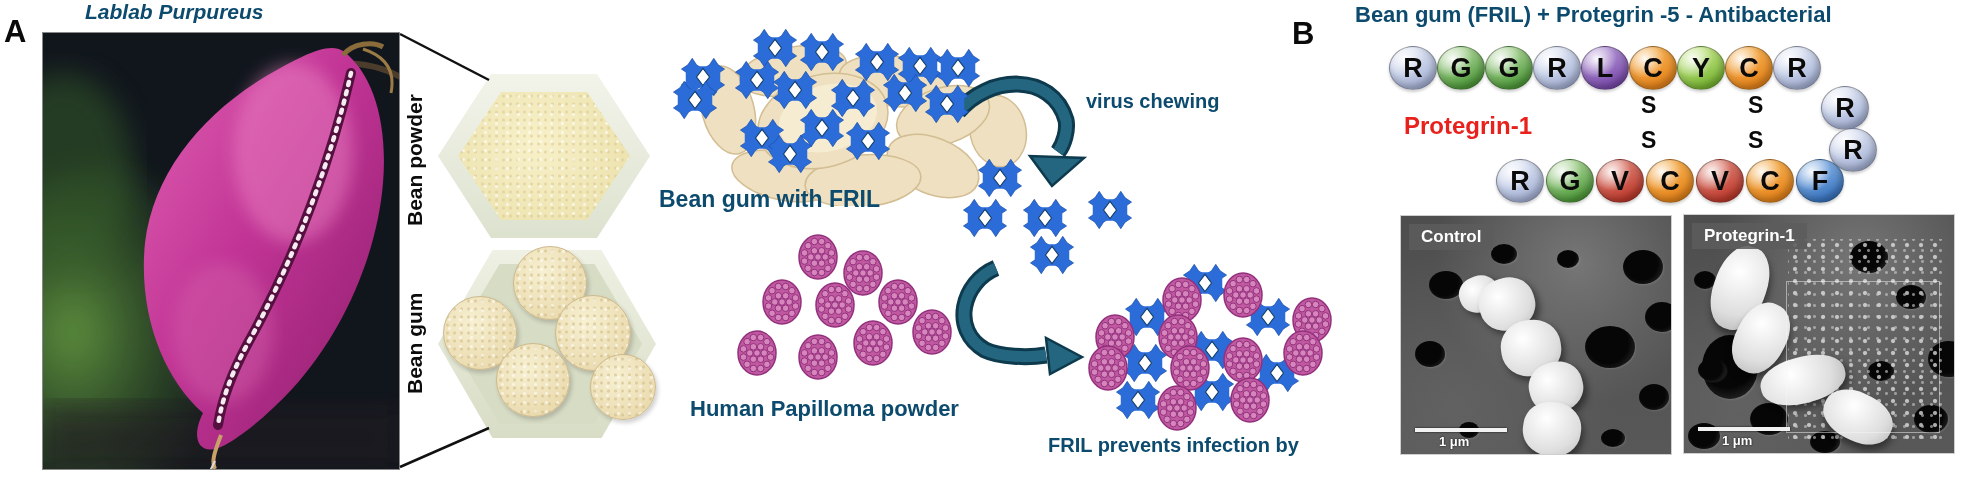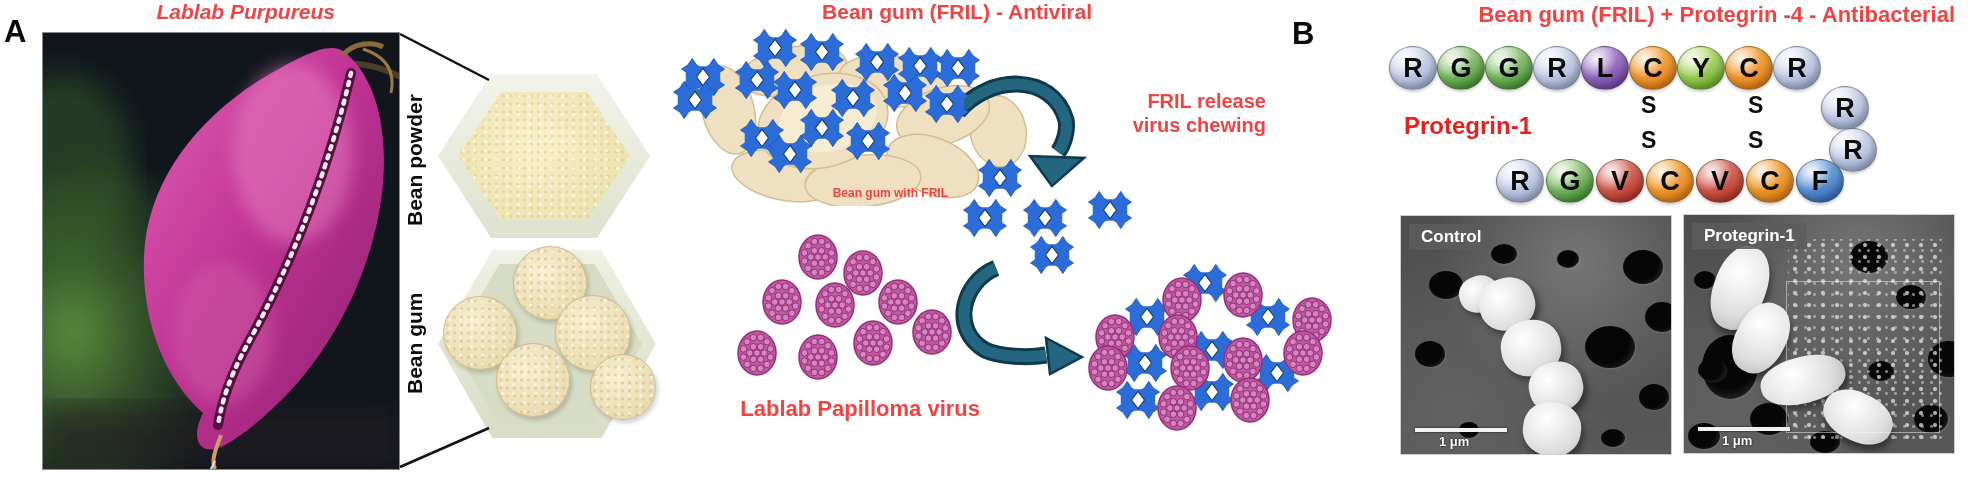--- a/index.html
+++ b/index.html
@@ -1,19 +1,19 @@
 <!DOCTYPE html>
 <html><head>
 <meta charset="utf-8">
 <style>
   * { margin:0; padding:0; box-sizing:border-box; }
   body { font-family:"Liberation Sans", sans-serif; background:#fff; }
   #fig { position:relative; width:1968px; height:485px; background:#ffffff; overflow:hidden; }
   .abs { position:absolute; }
-  .cap { position:absolute; font-weight:bold; color:#ef4444; text-align:right; line-height:1.18; }
+  .cap { position:absolute; font-weight:bold; color:#0c4a6e; text-align:left; line-height:1.18; }
   .panel-letter { position:absolute; font-weight:bold; font-size:31px; color:#0a0a0a; }
   .vlabel { position:absolute; font-weight:bold; font-size:21px; color:#0c0c0c;
             writing-mode:vertical-rl; transform:rotate(180deg); text-align:center; }
   .hex { position:absolute; clip-path:polygon(25% 0%,75% 0%,100% 50%,75% 100%,25% 100%,0% 50%); }
   .tab { position:absolute; border-radius:50%;
          background:radial-gradient(circle at 40% 35%, #f7f0d2, #e9d8aa 85%);
          background-image:radial-gradient(circle, rgba(255,255,255,.55) 1px, transparent 2px),
                           radial-gradient(circle, rgba(205,185,130,.55) 1px, transparent 2px),
                           radial-gradient(circle at 40% 35%, #f7f0d2, #e9d8aa 85%);
          background-size:11px 9px, 7px 8px, 100% 100%;
@@ -104,51 +104,50 @@
        background-size:11px 9px, 7px 8px, 100% 100%;"></div>
 
   <div class="hex" style="left:438px; top:250px; width:218px; height:188px; background:linear-gradient(#eef1e3,#d8ddc6);"></div>
   <div class="hex" style="left:452px; top:264px; width:190px; height:160px; background:#d7dcc5;"></div>
   <div class="tab" style="left:513px; top:246px; width:74px; height:74px;"></div>
   <div class="tab" style="left:443px; top:296px; width:74px; height:74px;"></div>
   <div class="tab" style="left:555px; top:295px; width:76px; height:76px;"></div>
   <div class="tab" style="left:496px; top:343px; width:74px; height:74px;"></div>
   <div class="tab" style="left:590px; top:354px; width:66px; height:66px;"></div>
 
-  <div class="cap" style="left:762px; top:0px; width:330px; font-size:21px;">Bean gum (FRIL) - Antiviral</div>
 
   <svg class="abs" style="left:678px; top:26px;" width="350" height="180" viewBox="0 0 350 180">
     <g fill="#eee0c0" stroke="#d3bd92" stroke-width="1.5">
       <ellipse cx="50" cy="84" rx="45" ry="26" transform="rotate(75 50 84)"></ellipse>
       <ellipse cx="115" cy="45" rx="54" ry="24" transform="rotate(-10 115 45)"></ellipse>
       <ellipse cx="215" cy="55" rx="54" ry="25" transform="rotate(8 215 55)"></ellipse>
       <ellipse cx="320" cy="105" rx="36" ry="28" transform="rotate(78 320 105)"></ellipse>
       <ellipse cx="265" cy="90" rx="48" ry="28" transform="rotate(-18 265 90)"></ellipse>
       <ellipse cx="105" cy="150" rx="52" ry="24" transform="rotate(12 105 150)"></ellipse>
       <ellipse cx="255" cy="140" rx="48" ry="28" transform="rotate(22 255 140)"></ellipse>
       <ellipse cx="185" cy="155" rx="58" ry="26" transform="rotate(-5 185 155)"></ellipse>
       <ellipse cx="145" cy="95" rx="66" ry="46" transform="rotate(-15 145 95)"></ellipse>
     </g>
     <ellipse cx="150" cy="92" rx="50" ry="33" transform="rotate(-15 150 92)" fill="#f5ecd2"></ellipse>
   </svg>
 
-  <div class="cap" style="left:692px; top:186px; width:256px; font-size:12px;">
+  <div class="cap" style="left:659px; top:186px; width:256px; font-size:23px;">
     <div>Bean gum with FRIL</div>
   </div>
 
   <div class="cap" style="left:690px; top:396px; width:290px; font-size:22px;">
-    <div>Lablab Papilloma virus</div>
+    <div>Human Papilloma powder</div>
   </div>
 
   <div class="cap" style="left:1086px; top:90px; width:180px; font-size:20px;">
-    <div>FRIL release</div>
     <div>virus chewing</div>
   </div>
 
   <div class="cap" style="left:1048px; top:434px; width:305px; font-size:20px;">
+    <div>FRIL prevents infection by</div>
   </div>
 
   <svg class="abs" style="left:0; top:0; pointer-events:none;" width="1968" height="485">
     <line x1="400" y1="34" x2="489" y2="80" stroke="#111" stroke-width="2.5"></line>
     <line x1="400" y1="467" x2="489" y2="428" stroke="#111" stroke-width="2.5"></line>
     <g>
       <path d="M 958,112 C 988,75 1052,72 1066,120 C 1068,130 1064,144 1058,152" fill="none" stroke="#0e3a4e" stroke-width="17"></path>
       <path d="M 958,112 C 988,75 1052,72 1066,120 C 1068,130 1064,144 1058,152" fill="none" stroke="#24667f" stroke-width="11"></path>
       <polygon points="1052,186 1030,156 1084,158" fill="#24667f" stroke="#0e3a4e" stroke-width="2.5"></polygon>
     </g>
@@ -985,21 +984,21 @@
           <circle cx="16.4" cy="7.5" r="3.3" fill="#d685bd" stroke="#93307d" stroke-width="1"></circle>
           <circle cx="23.6" cy="7.5" r="3.3" fill="#d685bd" stroke="#93307d" stroke-width="1"></circle>
           <circle cx="29.9" cy="11.7" r="3.3" fill="#d685bd" stroke="#93307d" stroke-width="1"></circle>
           <circle cx="33.5" cy="18.9" r="3.3" fill="#d685bd" stroke="#93307d" stroke-width="1"></circle>
         </svg>
       </div>
     </div>
 
   <div class="panel-letter" style="left:1292px; top:16px;">B</div>
 
-  <div class="cap" style="left:1355px; top:2px; width:600px; font-size:22px;">Bean gum (FRIL) + Protegrin -4 - Antibacterial</div>
+  <div class="cap" style="left:1355px; top:2px; width:600px; font-size:22px;">Bean gum (FRIL) + Protegrin -5 - Antibacterial</div>
 
   <div class="pname" style="left: 1404px; top: 112px; color: rgb(232, 33, 29);" id="pname">Protegrin-1</div>
 
   <div id="beads">
       <div class="bead" style="left: 1389px; top: 46px; background: radial-gradient(at 32% 28%, rgba(255, 255, 255, 0.95) 0%, rgba(255, 255, 255, 0) 45%), linear-gradient(160deg, rgb(226, 232, 246) 10%, rgb(169, 182, 217) 85%);">R</div>
       <div class="bead" style="left: 1437px; top: 46px; background: radial-gradient(at 32% 28%, rgba(255, 255, 255, 0.95) 0%, rgba(255, 255, 255, 0) 45%), linear-gradient(160deg, rgb(184, 220, 164) 10%, rgb(79, 156, 59) 85%);">G</div>
       <div class="bead" style="left: 1485px; top: 46px; background: radial-gradient(at 32% 28%, rgba(255, 255, 255, 0.95) 0%, rgba(255, 255, 255, 0) 45%), linear-gradient(160deg, rgb(184, 220, 164) 10%, rgb(79, 156, 59) 85%);">G</div>
       <div class="bead" style="left: 1533px; top: 46px; background: radial-gradient(at 32% 28%, rgba(255, 255, 255, 0.95) 0%, rgba(255, 255, 255, 0) 45%), linear-gradient(160deg, rgb(226, 232, 246) 10%, rgb(169, 182, 217) 85%);">R</div>
       <div class="bead" style="left: 1581px; top: 46px; background: radial-gradient(at 32% 28%, rgba(255, 255, 255, 0.95) 0%, rgba(255, 255, 255, 0) 45%), linear-gradient(160deg, rgb(183, 154, 216) 10%, rgb(122, 74, 173) 85%);">L</div>
       <div class="bead" style="left: 1629px; top: 46px; background: radial-gradient(at 32% 28%, rgba(255, 255, 255, 0.95) 0%, rgba(255, 255, 255, 0) 45%), linear-gradient(160deg, rgb(247, 181, 89) 10%, rgb(232, 133, 26) 85%);">C</div>

